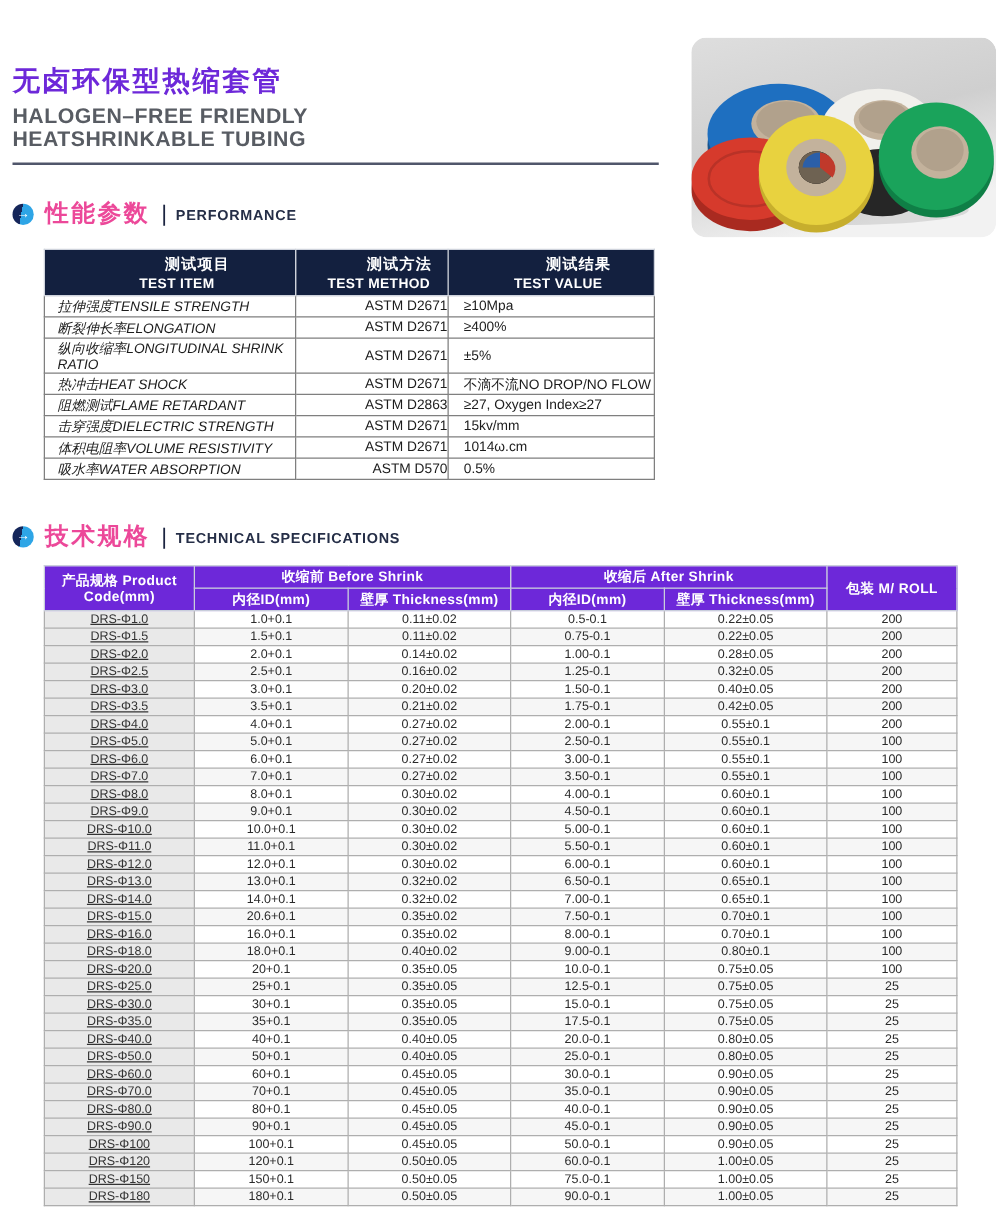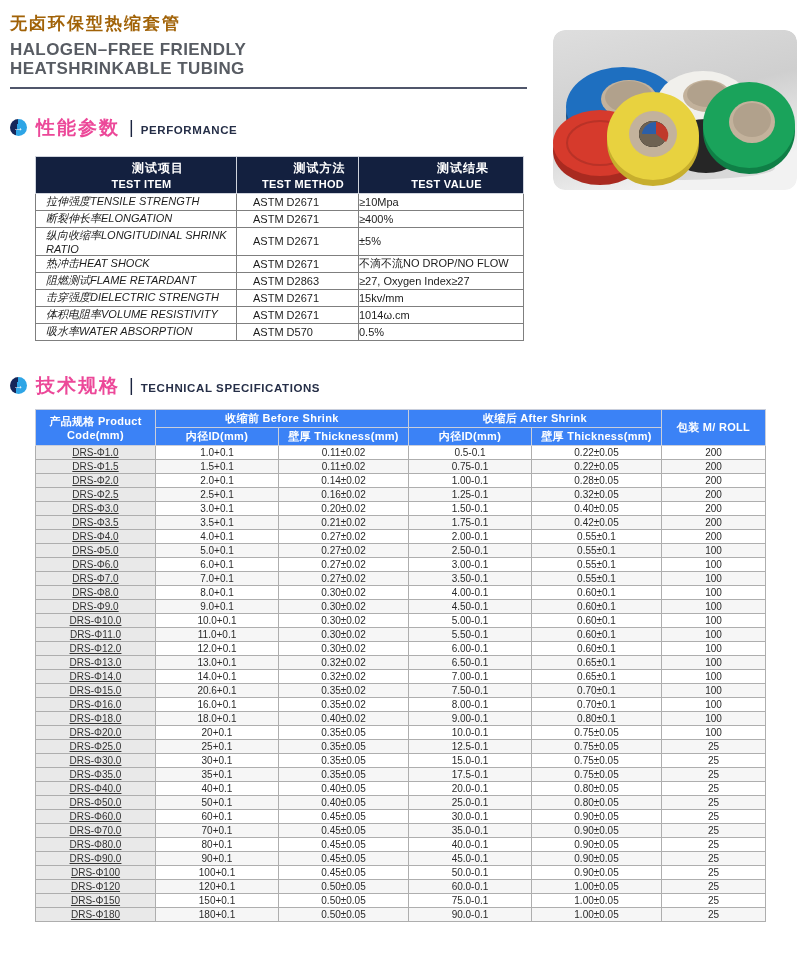--- a/index.html
+++ b/index.html
@@ -2,21 +2,21 @@
 <html><head>
 <meta charset="utf-8">
 <style>
   * { margin:0; padding:0; box-sizing:border-box; }
   html,body { background:#fff; }
   body { font-family:"Liberation Sans","DejaVu Sans",sans-serif; color:#222; }
   .page { position:relative; width:800px; height:971px; background:#fff; overflow:hidden; }
 
   
   .hdr { padding:14px 0 0 10px; }
-  .title-cn { font-size:17px; font-weight:bold; color:#a16207; letter-spacing:2px; line-height:1.15; }
+  .title-cn { font-size:22px; font-weight:bold; color:#6d28d9; letter-spacing:2px; line-height:1.15;margin-top:38px; }
   .subtitle { margin-top:6px; font-size:17px; font-weight:bold; color:#585c63; letter-spacing:.4px; line-height:1.12; }
   .rule { margin-top:9px; width:517px; height:2px; background:#50566b; }
 
   
   .photo { position:absolute; left:553px; top:30px; width:244px; height:160px; border-radius:12px; overflow:hidden; }
 
   
   .sec-head { display:flex; align-items:center; margin-left:10px; height:26px; }
   .sec-head.first { margin-top:26px; }
   .sec-head.second { margin-top:32px; }
@@ -32,26 +32,26 @@
   
   table { border-collapse:collapse; table-layout:fixed; }
   .perf-table { margin:15px 0 0 35px; width:488px; border:1px solid #3d3d3d; }
   .perf-table th { background:#13203f; color:#fff; height:37px; border:1px solid #cfd3dc;
                    font-weight:bold; vertical-align:middle; }
   .perf-table .th-cn { display:block; font-size:12px; letter-spacing:1px;margin-left:44px; }
   .perf-table .th-en { display:block; font-size:11px; letter-spacing:.3px; margin-top:1px;padding-left:11px; }
   .perf-table td { height:17px; font-size:11px; color:#1c1c1c; border:1px solid #7f7f7f;
                    background:#fff; vertical-align:middle; }
   .perf-table td:nth-child(1) { text-align:left; padding-left:10px;font-style:italic; }
-  .perf-table td:nth-child(2) { text-align:left;padding-left:16px; }
-  .perf-table td:nth-child(3) { text-align:left; }
+  .perf-table td:nth-child(2) { text-align:right;padding-left:16px; }
+  .perf-table td:nth-child(3) { text-align:left; padding-left:12px; }
 
   
   .spec-table { margin:10px 0 0 35px; width:730px; border:1px solid #9a9a9a; }
-  .spec-table th { background:#3b82f6; color:#fff; font-size:11px; font-weight:bold;
+  .spec-table th { background:#6d28d9; color:#fff; font-size:11px; font-weight:bold;
                    height:18px; border:1px solid #c9cedb; vertical-align:middle; letter-spacing:.3px; }
   .spec-table td { height:14px; font-size:10px; color:#2a2a2a; text-align:center;
                    border:1px solid #aeaeae; background:#fff; vertical-align:middle; }
   .spec-table tbody tr:nth-child(even) td { background:#f6f6f6; }
   .spec-table tbody td:first-child { background:#e9e9e9 !important; color:#333;text-decoration:underline; }
 </style>
 </head>
 <body>
 
 <div class="page">

